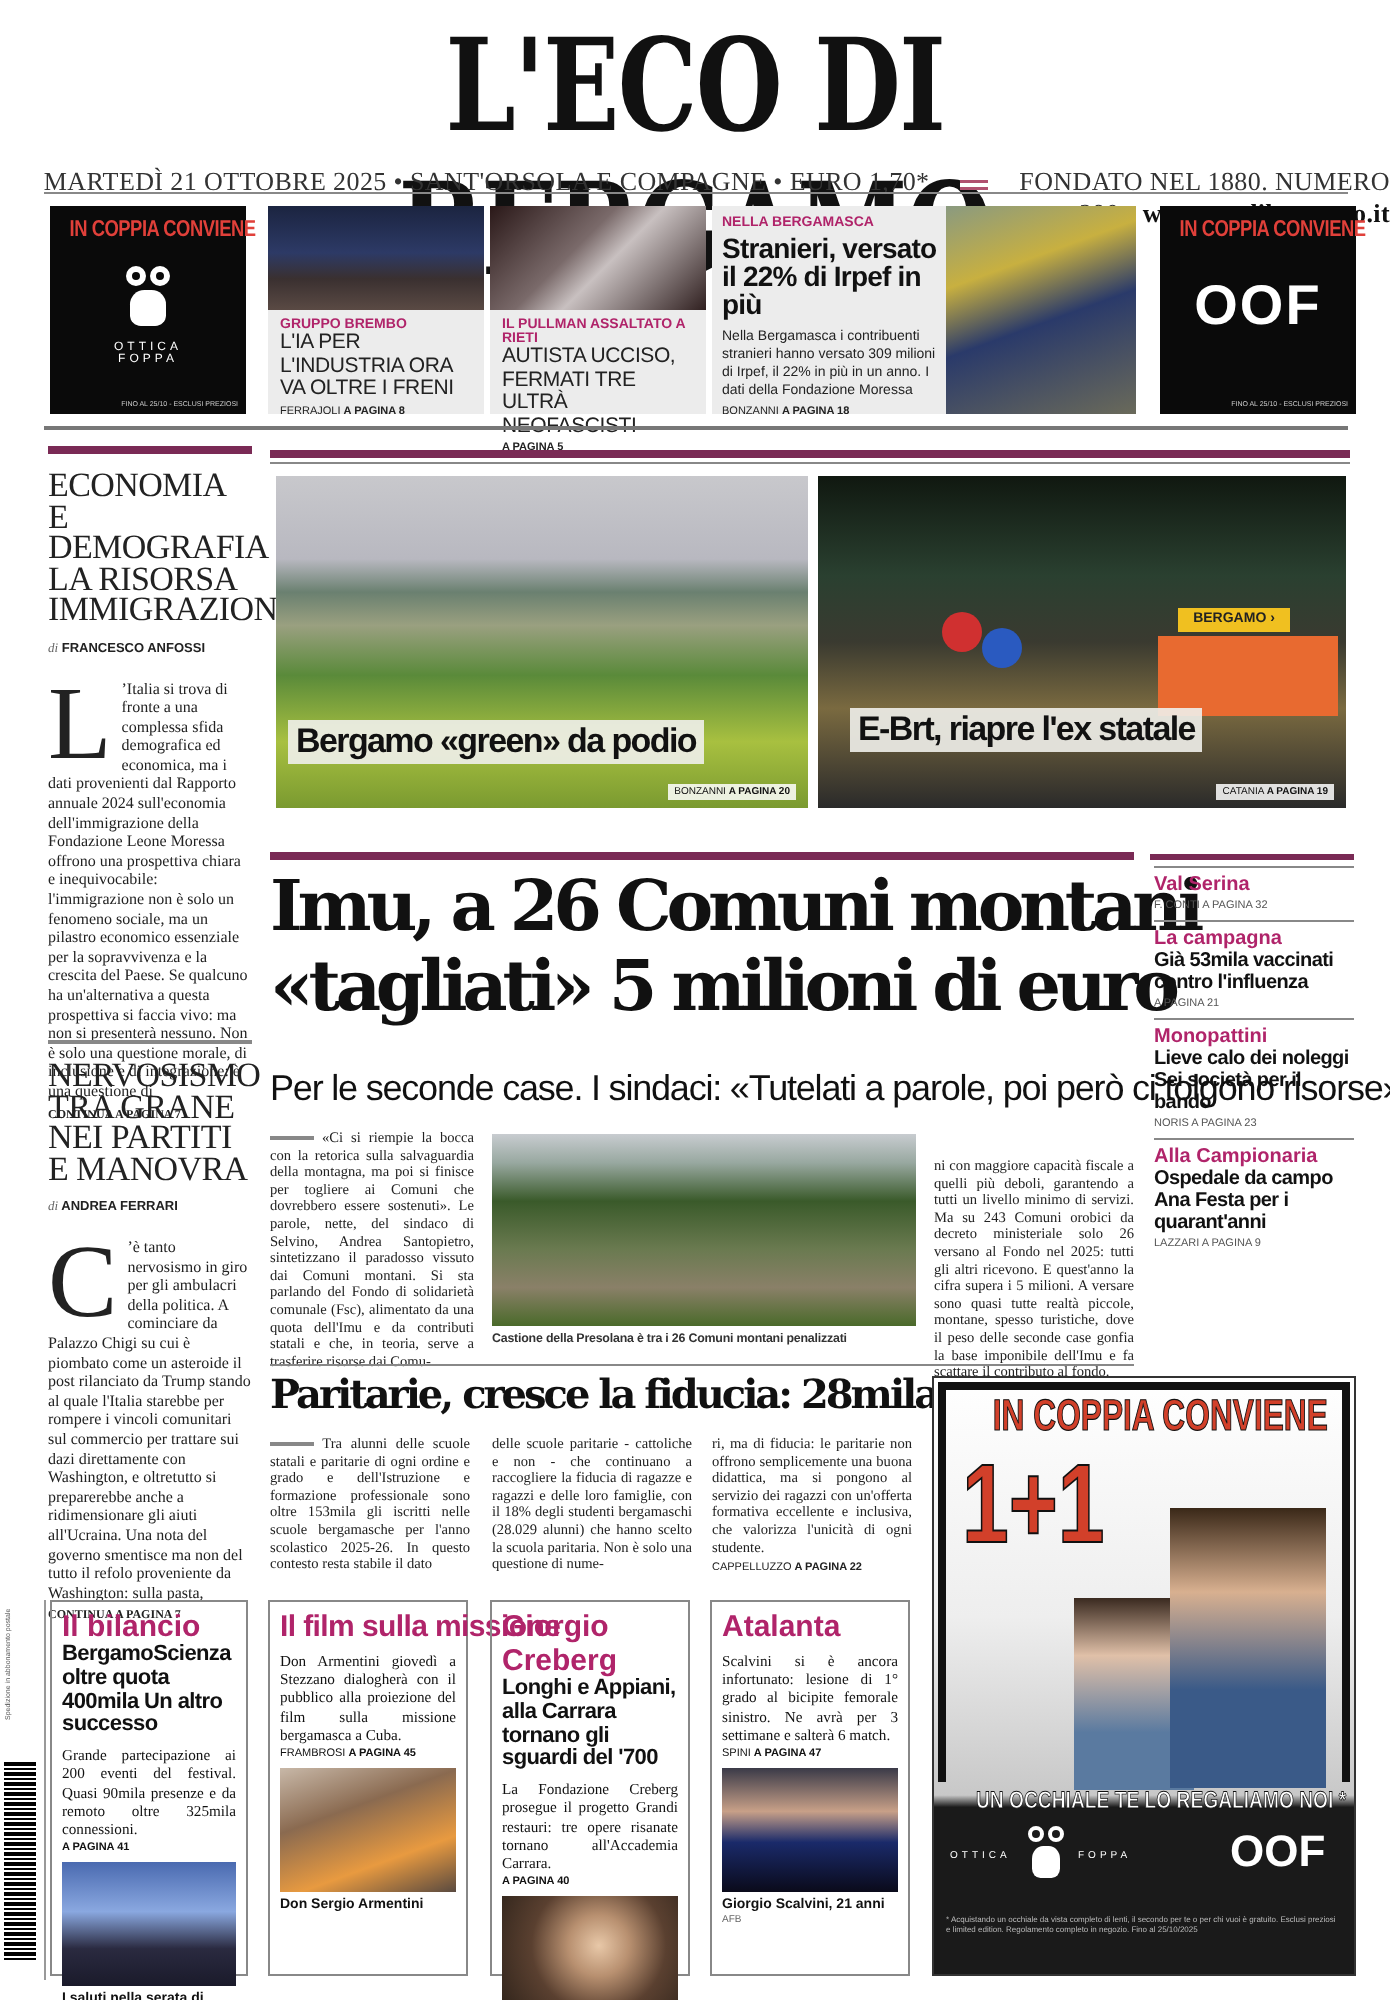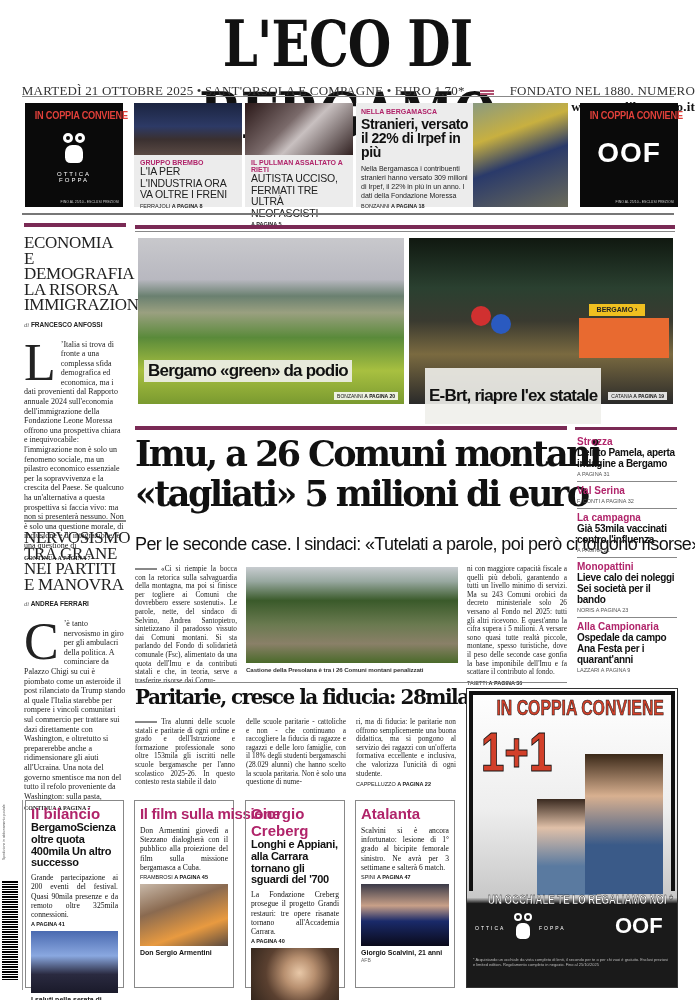--- a/index.html
+++ b/index.html
@@ -127,59 +127,54 @@
 <div class="abs" style="left:138px;top:238px;width:266px;height:166px;background:linear-gradient(180deg,#c8c8cc 0%,#b8b8c0 25%,#6a8070 35%,#9aa080 45%,#5a8a3a 60%,#a8c040 80%,#7a9a30 100%)">
   <div class="abs cap-box" style="left:6px;top:122px;padding:1px 4px;font-size:17px;letter-spacing:-.8px">Bergamo «green» da podio</div>
   <div class="abs" style="right:6px;bottom:4px;background:rgba(255,255,255,.85);padding:1px 3px;font-size:5px"><span>BONZANNI</span> <b>A PAGINA 20</b></div>
 </div>
 
 <div class="abs" style="left:409px;top:238px;width:264px;height:166px;background:linear-gradient(180deg,#101810 0%,#2a4030 30%,#3a3a30 50%,#7a6a40 70%,#2a2a2a 100%)">
   <div class="abs" style="left:62px;top:68px;width:20px;height:20px;border-radius:50%;background:#d03030"></div>
   <div class="abs" style="left:82px;top:76px;width:20px;height:20px;border-radius:50%;background:#2a5ac0"></div>
   <div class="abs" style="left:180px;top:66px;width:56px;height:12px;background:#f0c020;font-size:7px;font-weight:bold;text-align:center;line-height:12px;color:#222">BERGAMO ›</div>
   <div class="abs" style="left:170px;top:80px;width:90px;height:40px;background:#e86a30"></div>
-  <div class="abs cap-box" style="left:16px;top:130px;padding:18px 4px;font-size:17px;letter-spacing:-.8px">E-Brt, riapre l'ex statale</div>
+  <div class="abs cap-box" style="left:16px;top:116px;padding:1px 4px;font-size:17px;letter-spacing:-.8px">E-Brt, riapre l'ex statale</div>
   <div class="abs" style="right:6px;bottom:4px;background:rgba(255,255,255,.85);padding:1px 3px;font-size:5px"><span>CATANIA</span> <b>A PAGINA 19</b></div>
 </div>
 
 <div class="abs rule-purple" style="left:135px;top:426px;width:432px;height:4px"></div>
 <div class="abs" style="left:135px;top:434px;width:440px;font-family:'DejaVu Serif',serif;font-weight:bold;font-size:35px;line-height:40px;letter-spacing:-2.6px;white-space:nowrap">
   <div>Imu, a 26 Comuni montani</div>
   <div>«tagliati» 5 milioni di euro</div>
 </div>
 <div class="abs" style="left:135px;top:534px;width:440px;font-size:18px;letter-spacing:-.6px;white-space:nowrap">Per le seconde case. I sindaci: «Tutelati a parole, poi però ci tolgono risorse»</div>
 
 <div class="abs col3" style="left:135px;top:565px;width:102px">
   <span style="display:inline-block;width:22px;height:2px;background:#888;vertical-align:middle"></span> <span>«Ci si riempie la bocca con la retorica sulla salvaguardia della montagna, ma poi si finisce per togliere ai Comuni che dovrebbero essere sostenuti». Le parole, nette, del sindaco di Selvino, Andrea Santopietro, sintetizzano il paradosso vissuto dai Comuni montani. Si sta parlando del Fondo di solidarietà comunale (Fsc), alimentato da una quota dell'Imu e da contributi statali e che, in teoria, serve a trasferire risorse dai Comu-</span>
 </div>
 <div class="abs" style="left:246px;top:567px;width:212px;height:96px;background:linear-gradient(180deg,#c8ccd0 0%,#98a8a0 15%,#3a5a2a 35%,#6a7a50 60%,#8a8068 80%,#4a6a2a 100%)"></div>
 <div class="abs" style="left:246px;top:666px;font-size:6.2px;font-weight:bold;color:#333;letter-spacing:-.1px">Castione della Presolana è tra i 26 Comuni montani penalizzati</div>
-<div class="abs col3" style="left:467px;top:565px;width:100px">
+<div class="abs col3" style="left:467px;top:579px;width:100px">
   <span>ni con maggiore capacità fiscale a quelli più deboli, garantendo a tutti un livello minimo di servizi. Ma su 243 Comuni orobici da decreto ministeriale solo 26 versano al Fondo nel 2025: tutti gli altri ricevono. E quest'anno la cifra supera i 5 milioni. A versare sono quasi tutte realtà piccole, montane, spesso turistiche, dove il peso delle seconde case gonfia la base imponibile dell'Imu e fa scattare il contributo al fondo.</span>
   <div class="ref" style="margin-top:2px;font-family:'Liberation Sans',sans-serif"><span>TAIETTI</span> <b>A PAGINA 30</b></div>
 </div>
 <div class="abs" style="left:135px;top:682px;width:432px;height:1px;background:#888"></div>
 
 <div class="abs" style="left:135px;top:685px;width:325px;font-family:'DejaVu Serif',serif;font-weight:bold;font-size:20px;letter-spacing:-1.5px;white-space:nowrap">Paritarie, cresce la fiducia: 28mila iscritti</div>
 <div class="abs col3" style="left:135px;top:718px;width:100px">
   <span style="display:inline-block;width:22px;height:2px;background:#888;vertical-align:middle"></span> <span>Tra alunni delle scuole statali e paritarie di ogni ordine e grado e dell'Istruzione e formazione professionale sono oltre 153mila gli iscritti nelle scuole bergamasche per l'anno scolastico 2025-26. In questo contesto resta stabile il dato</span>
 </div>
 <div class="abs col3" style="left:246px;top:718px;width:100px">delle scuole paritarie - cattoliche e non - che continuano a raccogliere la fiducia di ragazze e ragazzi e delle loro famiglie, con il 18% degli studenti bergamaschi (28.029 alunni) che hanno scelto la scuola paritaria. Non è solo una questione di nume-</div>
 <div class="abs col3" style="left:356px;top:718px;width:100px">
   <span>ri, ma di fiducia: le paritarie non offrono semplicemente una buona didattica, ma si pongono al servizio dei ragazzi con un'offerta formativa eccellente e inclusiva, che valorizza l'unicità di ogni studente.</span>
   <div class="ref" style="margin-top:2px;font-family:'Liberation Sans',sans-serif"><span>CAPPELLUZZO</span> <b>A PAGINA 22</b></div>
 </div>
 
 <div class="abs rule-purple" style="left:575px;top:427px;width:102px;height:3px"></div>
 <div class="abs" style="left:577px;top:433px;width:100px">
-  <div class="side-item" style="border-top:none">
-    <div class="k">Strozza</div>
-    <div class="t">Delitto Pamela, aperta indagine a Bergamo</div>
-    <div class="r">A PAGINA 31</div>
-  </div>
   <div class="side-item">
     <div class="k">Val Serina</div>
     <div class="r">F. CONTI A PAGINA 32</div>
   </div>
   <div class="side-item">
     <div class="k">La campagna</div>
     <div class="t">Già 53mila vaccinati contro l'influenza</div>
     <div class="r">A PAGINA 21</div>
   </div>
   <div class="side-item">

